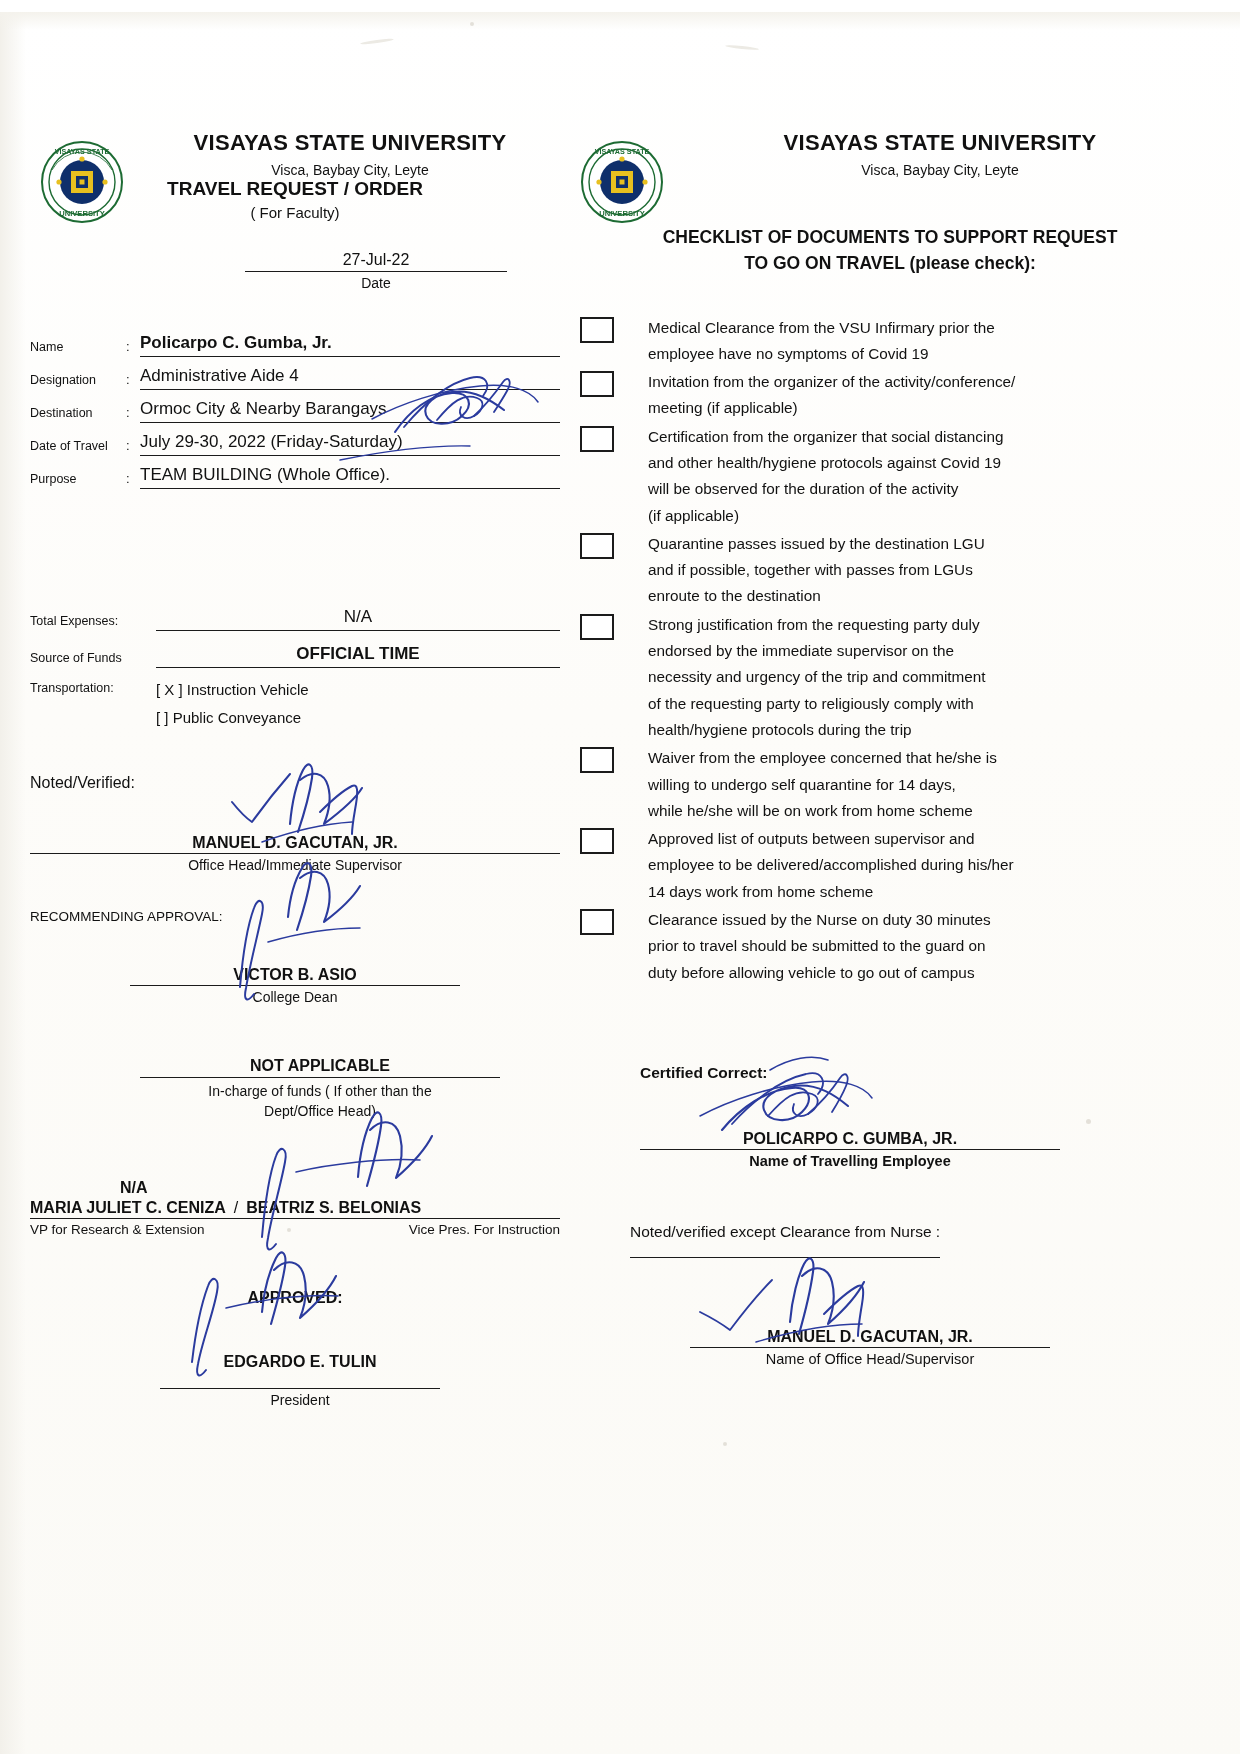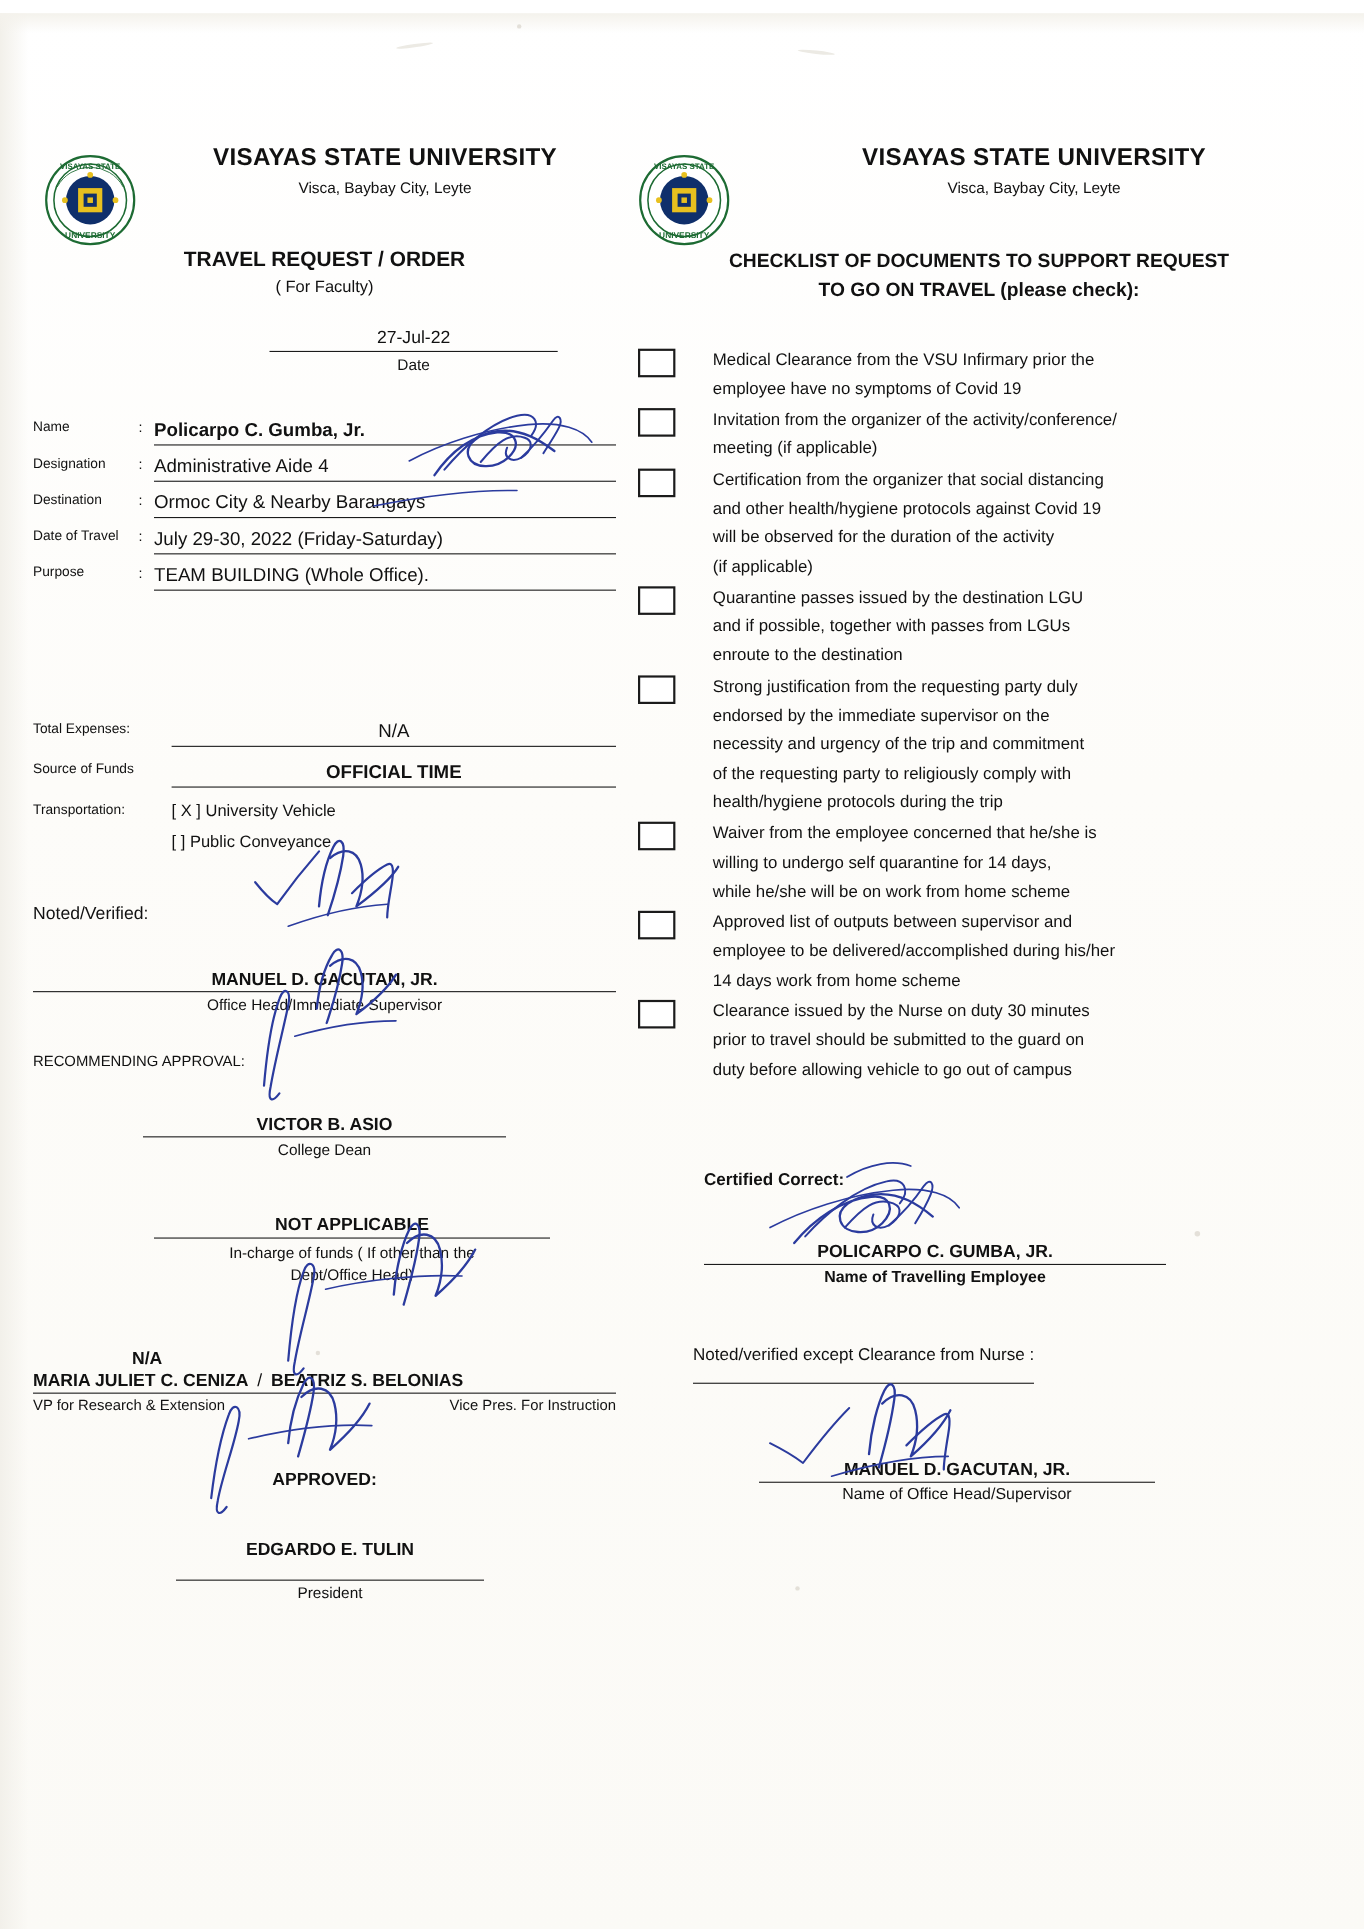--- a/index.html
+++ b/index.html
@@ -65,21 +65,20 @@
   }
   .org-sub {
     text-align: center;
     font-size: 14px;
     margin-top: 6px;
   }
   .doc-title {
     text-align: center;
     font-weight: bold;
     font-size: 19px;
-    margin-top: 48px;
   }
   .doc-sub {
     text-align: center;
     font-size: 15px;
     margin-top: 4px;
   }
 
   .date-block {
     margin-top: 30px;
     margin-left: 215px;
@@ -95,20 +94,21 @@
     text-align: center;
     font-size: 14px;
     margin-top: 3px;
   }
 
   .fields {
     margin-top: 42px;
   }
   .field-row {
     display: flex;
+    align-items: flex-end;
     margin-bottom: 9px;
   }
   .f-label {
     width: 96px;
     font-size: 12.5px;
     padding-bottom: 3px;
   }
   .f-colon {
     width: 14px;
     font-size: 13px;
@@ -418,21 +418,21 @@
       <div class="field-row">
         <div class="f-label">Total Expenses:</div>
         <div class="f-value center">N/A</div>
       </div>
       <div class="field-row">
         <div class="f-label">Source of Funds</div>
         <div class="f-value center bold">OFFICIAL TIME</div>
       </div>
       <div class="transport-row">
         <div class="t-label">Transportation:</div>
-        <div class="t-opt">[ X ] University Vehicle</div>
+        <div class="t-opt">[ X ] Instruction Vehicle</div>
       </div>
       <div class="t-opt2">[   ] Public Conveyance</div>
     </div>
 
     <div class="approval-block">
       <div class="appr-label">Noted/Verified:</div>
       <div class="appr-name">MANUEL D. GACUTAN, JR.</div>
       <div class="appr-role">Office Head/Immediate Supervisor</div>
     </div>
 

